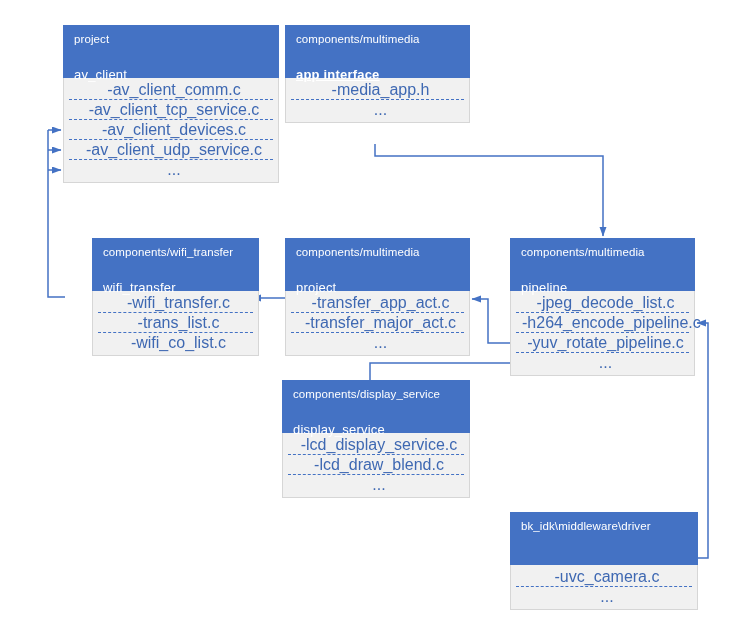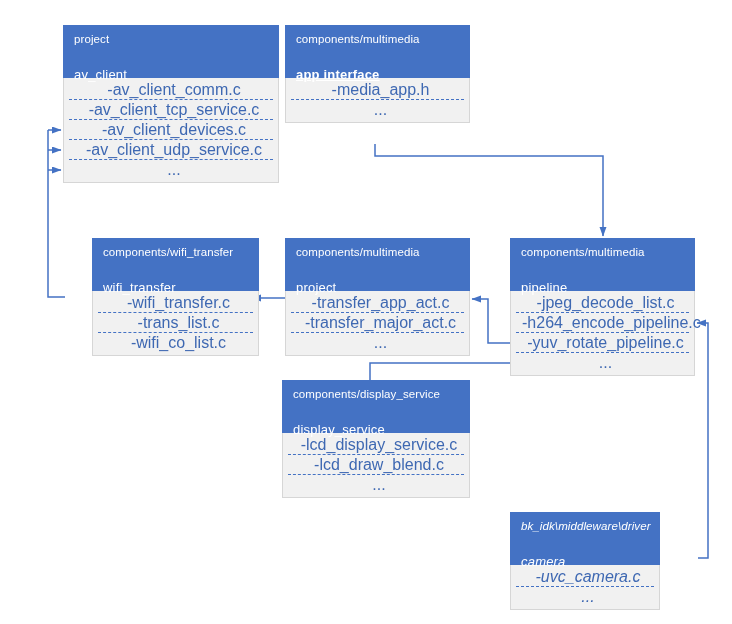--- a/index.html
+++ b/index.html
@@ -44,21 +44,21 @@
     white-space:nowrap;
     text-align:center;
   }
   
   .b-av      {left:63px; top:25px; width:216px;}
   .b-app     {left:285px;top:25px; width:185px;}
   .b-wifi    {left:74px; top:238px;width:185px;padding-left:18px;}
   .b-transfer{left:285px;top:238px;width:185px;}
   .b-pipeline{left:510px;top:238px;width:185px;}
   .b-display {left:282px;top:380px;width:188px;border-radius:11px;}
-  .b-camera  {left:510px;top:512px;width:150px;font-style:italic;}
+  .b-camera  {left:510px;top:512px;width:188px;}
 </style>
 </head>
 <body>
 
 <div class="canvas">
 
   <svg class="connector-layer" width="732" height="624" viewBox="0 0 732 624" xmlns="http://www.w3.org/2000/svg">
     <defs>
       <marker id="arrowhead" markerUnits="userSpaceOnUse" markerWidth="10" markerHeight="8" refX="9" refY="3.5" orient="auto">
         <path class="arrowhead-path" d="M0,0 L9.5,3.5 L0,7 Z"></path>
@@ -191,21 +191,20 @@
         </div>
         <div class="file-row">
           <span class="file-name">...</span>
         </div>
       </div>
   </div>
 
   <div class="box b-camera">
     <div class="box-header">
       <div class="box-path">bk_idk\middleware\driver</div>
-      <div class="box-title">camera</div>
     </div>
     <div class="box-body">
 
     <div class="file-row">
           <span class="file-name">-uvc_camera.c</span>
         </div>
         <div class="file-row">
           <span class="file-name">...</span>
         </div>
       </div>

